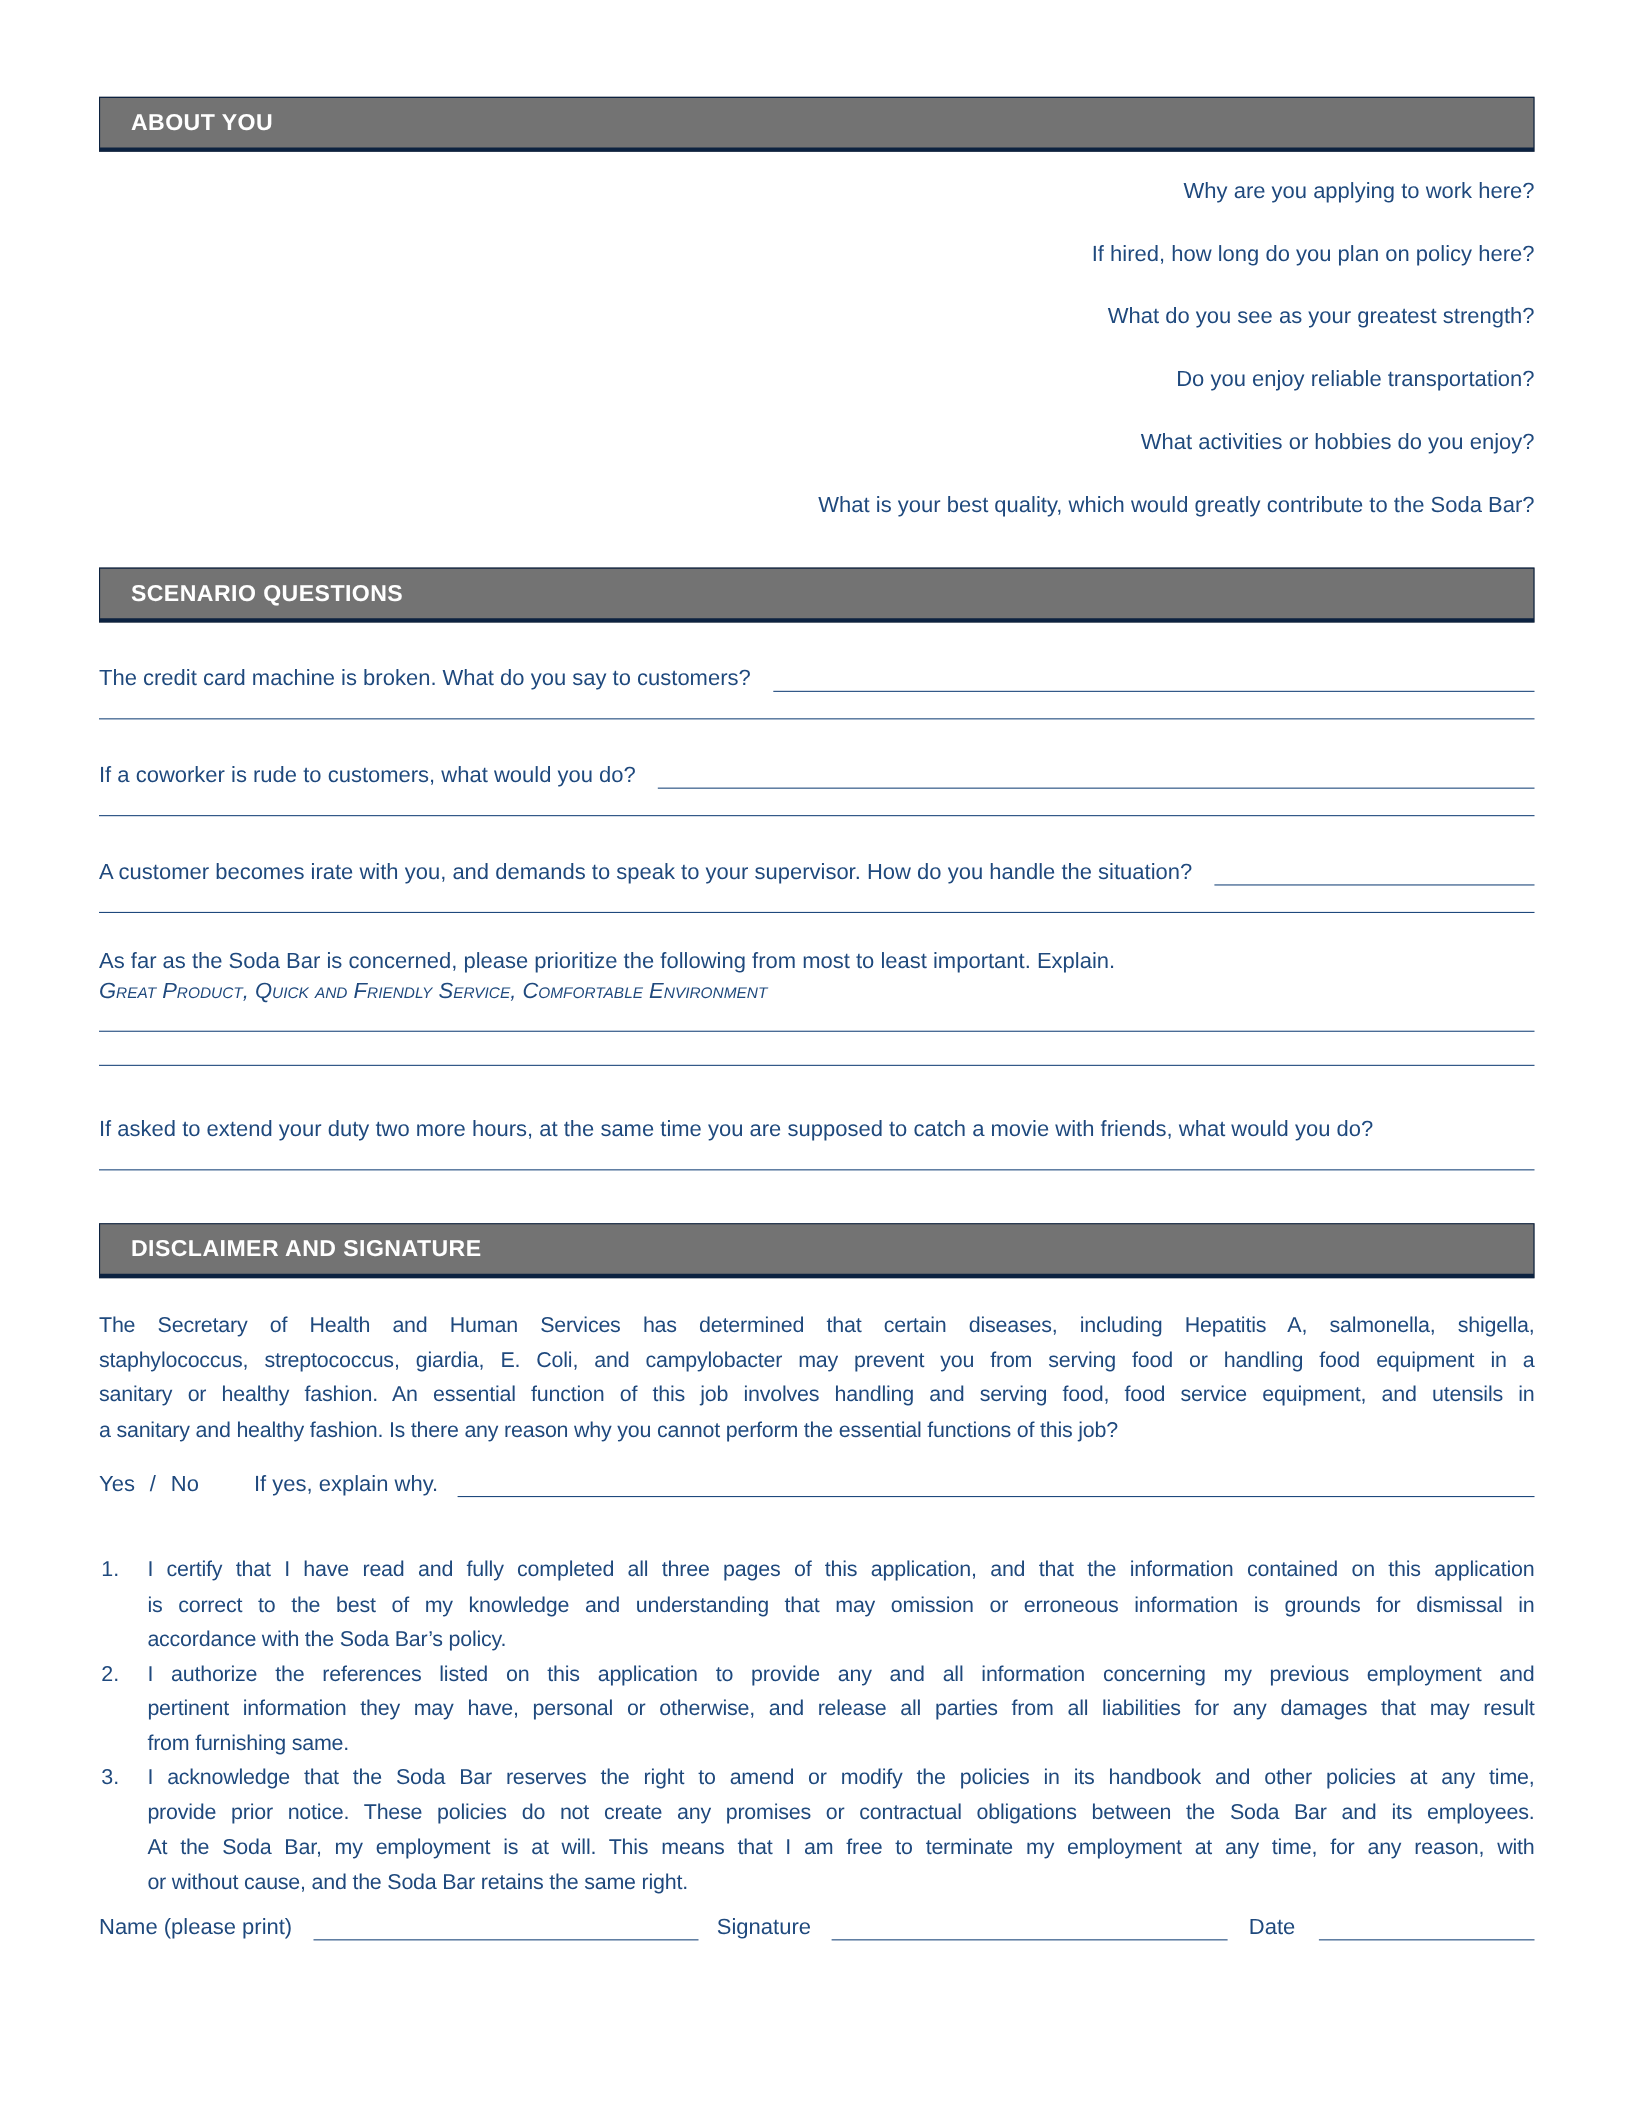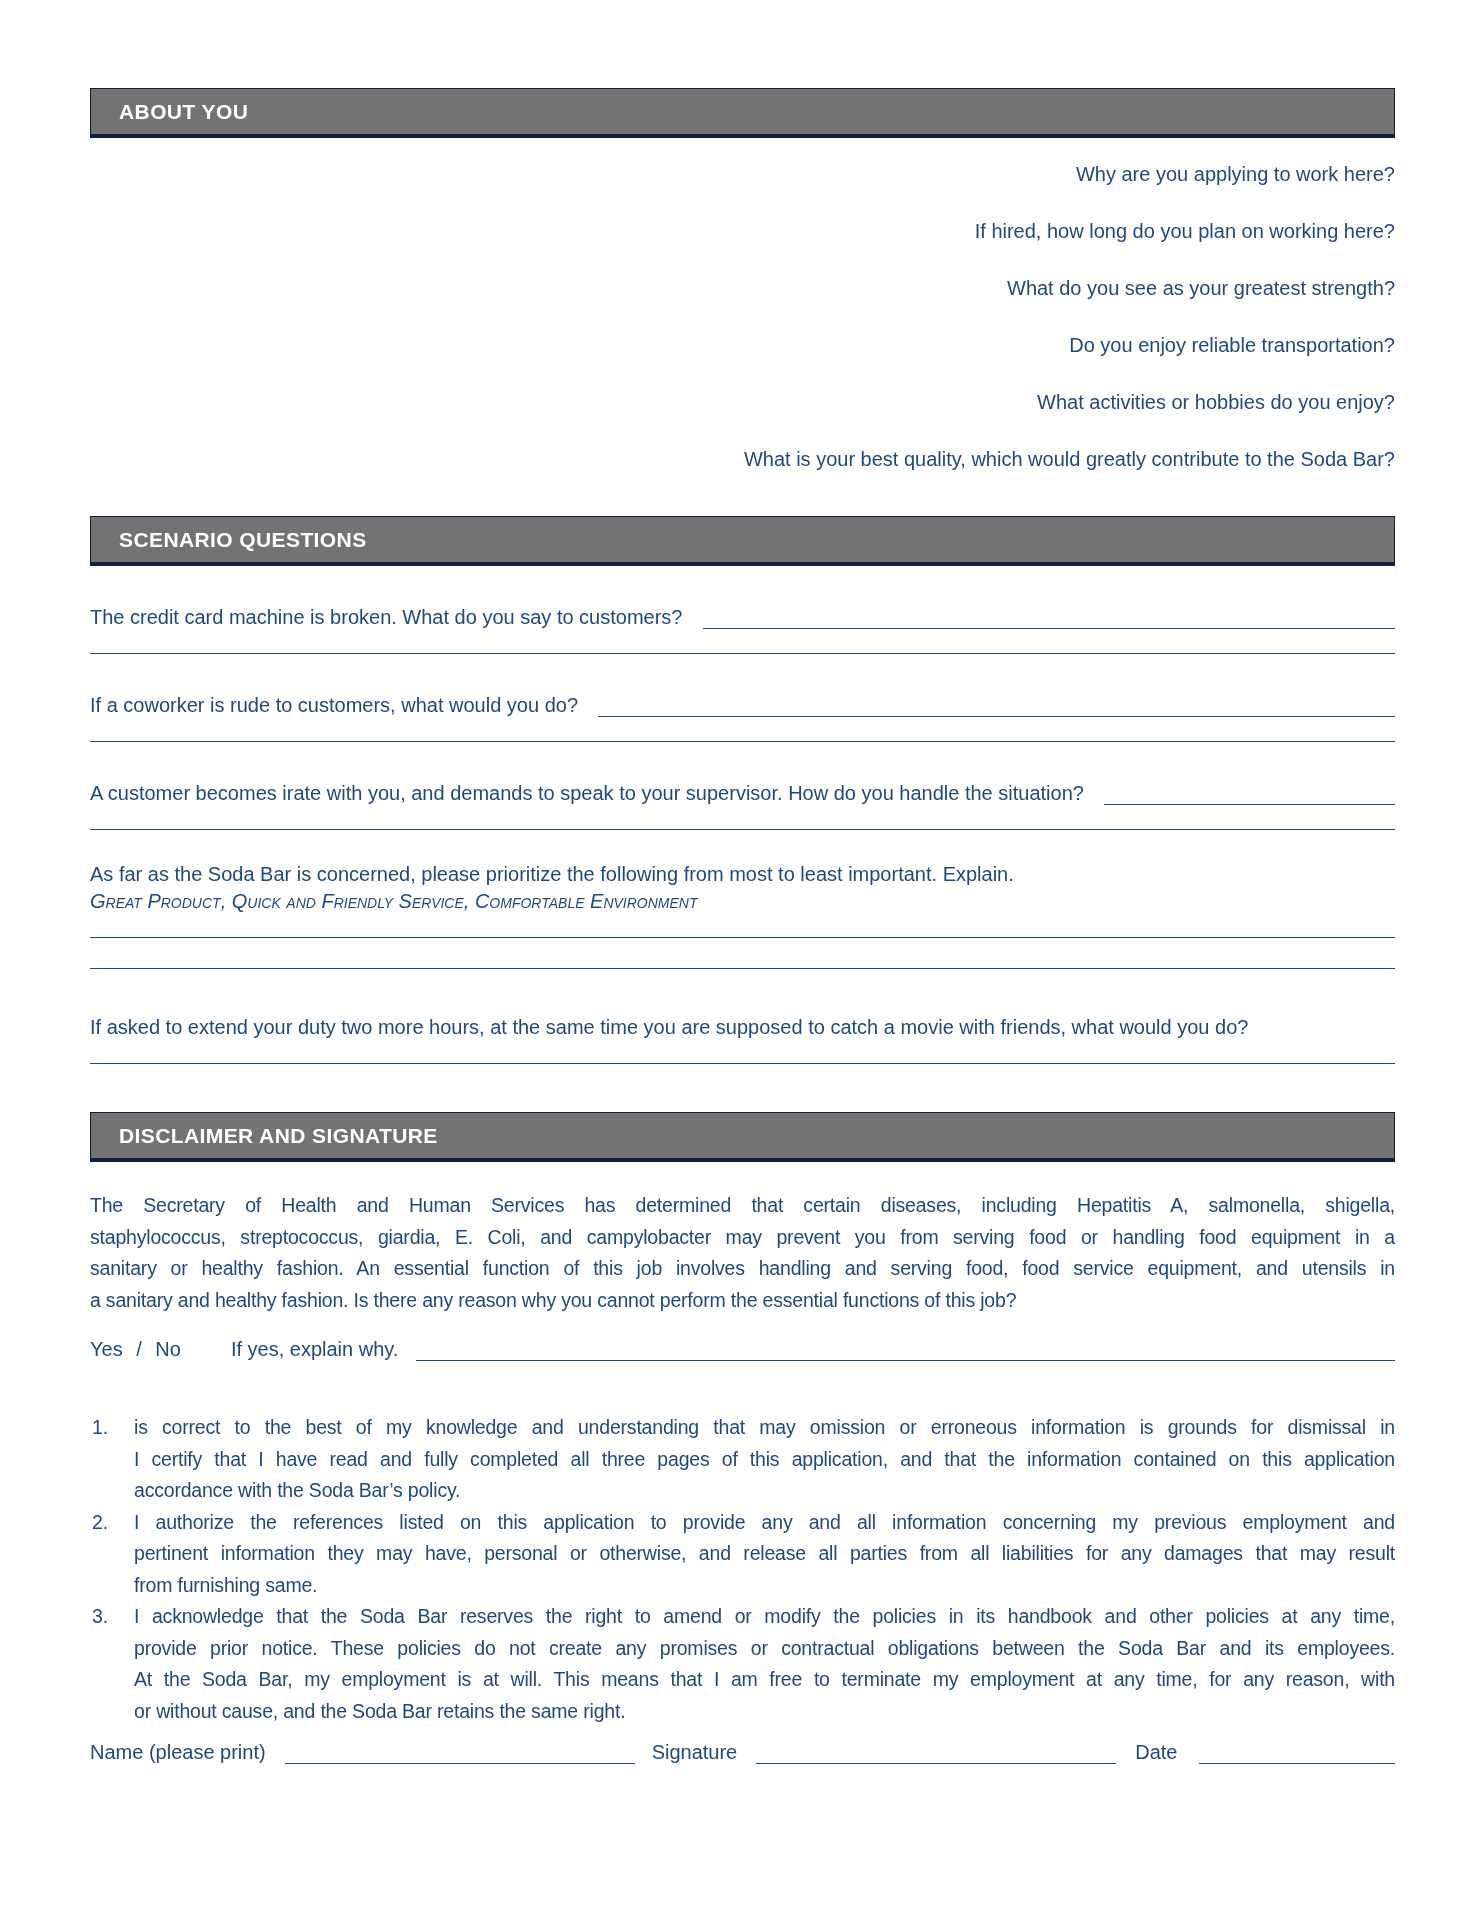--- a/index.html
+++ b/index.html
@@ -77,21 +77,21 @@
 
   <div class="bar">
     <span class="bar-title">ABOUT YOU</span>
   </div>
   <div class="about-list">
       <div class="q-row">
         <span class="q-label">Why are you applying to work here?</span>
         <span class="q-line"></span>
       </div>
       <div class="q-row">
-        <span class="q-label">If hired, how long do you plan on working here?</span>
+        <span class="q-label">If hired, how long do you plan on policy here?</span>
         <span class="q-line"></span>
       </div>
       <div class="q-row">
         <span class="q-label">What do you see as your greatest strength?</span>
         <span class="q-line"></span>
       </div>
       <div class="q-row">
         <span class="q-label">Do you enjoy reliable transportation?</span>
         <span class="q-line"></span>
       </div>
@@ -159,22 +159,22 @@
 
   <div class="yesno-row">
     <span class="yesno">Yes / No</span>
     <span class="ifyes">If yes, explain why.</span>
     <span class="blank-line"></span>
   </div>
 
   <div class="cert-list">
       <div class="cert-item">
         <span class="cert-num">1.</span>
+        <div class="jline">I certify that I have read and fully completed all three pages of this application, and that the information contained on this application</div>
         <div class="jline">is correct to the best of my knowledge and understanding that may omission or erroneous information is grounds for dismissal in</div>
-        <div class="jline">I certify that I have read and fully completed all three pages of this application, and that the information contained on this application</div>
         <div class="jline last">accordance with the Soda Bar’s policy.</div>
       </div>
       <div class="cert-item">
         <span class="cert-num">2.</span>
         <div class="jline">I authorize the references listed on this application to provide any and all information concerning my previous employment and</div>
         <div class="jline">pertinent information they may have, personal or otherwise, and release all parties from all liabilities for any damages that may result</div>
         <div class="jline last">from furnishing same.</div>
       </div>
       <div class="cert-item">
         <span class="cert-num">3.</span>

